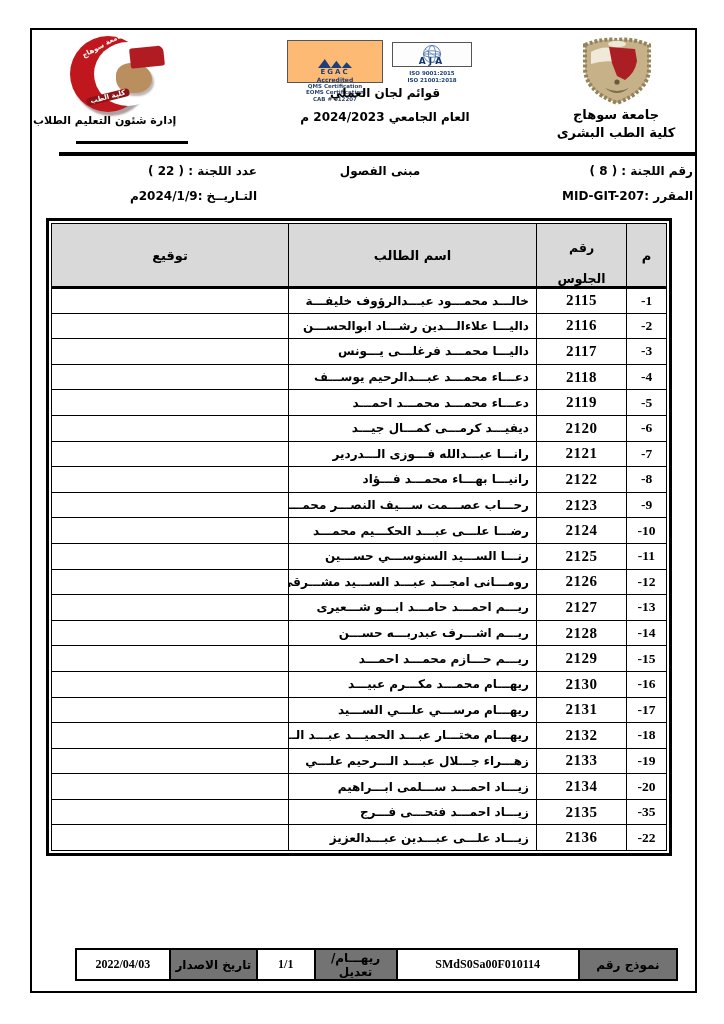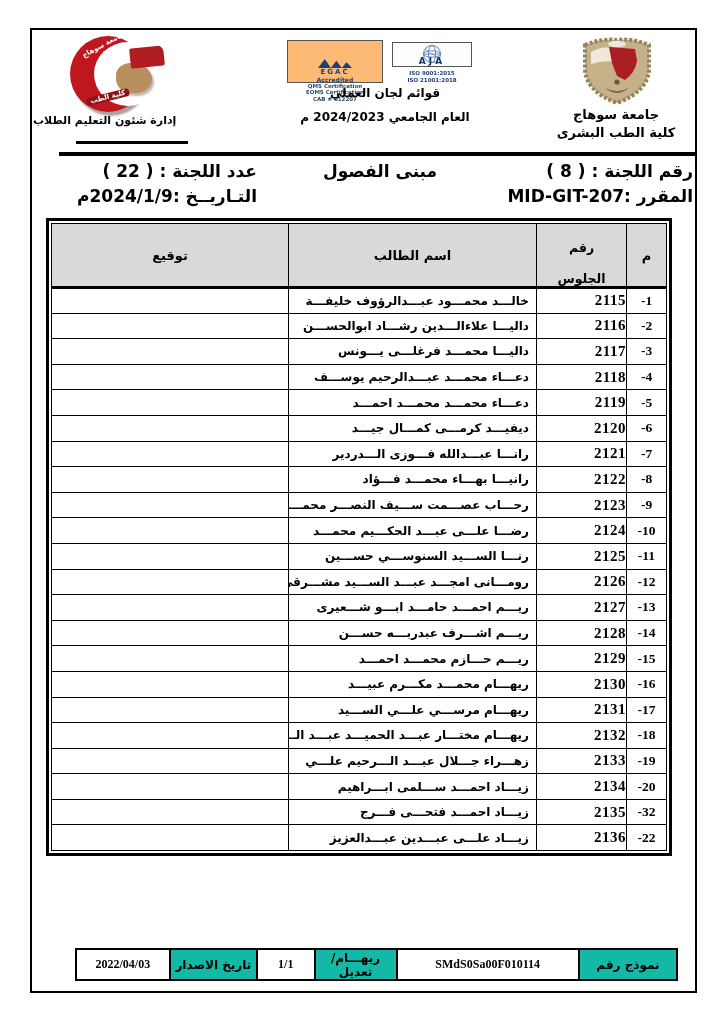--- a/index.html
+++ b/index.html
@@ -41,46 +41,46 @@
 
   
   .title-block { position: absolute; left: 245px; top: 82px; width: 280px; text-align: center;
     font-weight: bold; font-size: 12px; line-height: 23.5px; }
   .shield-wrap { position: absolute; left: 576px; top: 35px; width: 82px; height: 70px; }
   .uni-label { position: absolute; left: 552px; top: 106px; width: 128px; text-align: center;
     font-weight: bold; font-size: 13px; line-height: 17.5px; }
   .sep-line { position: absolute; left: 59px; top: 152px; width: 638px; height: 4px; background: #000; }
 
   
-  .info-line { font-weight: bold; font-size: 17px; line-height: 16px; }
+  .info-line { font-weight: bold; font-size: 12px; line-height: 16px; }
   .info-right { position: absolute; left: 480px; top: 163px; width: 213px; text-align: right; }
   .info-center { position: absolute; left: 285px; top: 163px; width: 190px; text-align: center; }
   .info-left { position: absolute; left: 40px; top: 163px; width: 217px; text-align: right; }
   .info-gap { height: 9px; }
 
   
   .table-wrap { position: absolute; left: 46px; top: 218px; width: 626px; border: 3px solid #000; padding: 2px; background: #fff; }
   table.students { width: 100%; border-collapse: collapse; table-layout: fixed; }
   table.students th, table.students td { border: 1px solid #000; }
   table.students thead th { background: #d9d9d9; height: 41px; font-size: 13px; font-weight: bold;
     text-align: center; border-bottom: 3px solid #000; }
   .seat-head span { display: block; line-height: 15px; font-size: 12.5px; margin-top: 16px; }
   table.students td { height: 25.6px; }
   td.index-cell { text-align: center; font-family: "Liberation Serif", "DejaVu Serif", serif;
     font-size: 13.5px; font-weight: bold; }
-  td.seat-cell { text-align: right; font-family: "Liberation Serif", "DejaVu Serif", serif;
+  td.seat-cell { text-align: center; font-family: "Liberation Serif", "DejaVu Serif", serif;
     font-size: 15px; font-weight: bold; letter-spacing: .5px; }
   td.name-cell { text-align: right; padding: 0 7px 0 3px; font-size: 12px; font-weight: bold;
     white-space: nowrap; overflow: hidden; }
   td.signature-cell { background: #fff; }
 
   
   .footer-table { position: absolute; left: 75px; top: 948px; width: 603px; border-collapse: collapse; }
   .footer-table td { border: 2px solid #000; height: 31px; text-align: center; font-weight: bold; font-size: 12px; }
-  .footer-label { background: #14b8a6; }
+  .footer-label { background: #737373; }
   .footer-latin { font-family: "Liberation Serif", "DejaVu Serif", serif; font-size: 13.5px; }
 </style>
 </head>
 <body>
 
 <div class="page">
   <div class="frame"></div>
 
   <div class="crescent-wrap">
     <div class="crescent-red"></div>
@@ -285,21 +285,21 @@
             <td class="name-cell">زهـــراء جـــلال عبـــد الـــرحيم علـــي</td>
             <td class="signature-cell"></td>
           </tr>
           <tr>
             <td class="index-cell">20-</td>
             <td class="seat-cell">2134</td>
             <td class="name-cell">زيـــاد احمـــد ســـلمى ابـــراهيم</td>
             <td class="signature-cell"></td>
           </tr>
           <tr>
-            <td class="index-cell">32-</td>
+            <td class="index-cell">35-</td>
             <td class="seat-cell">2135</td>
             <td class="name-cell">زيـــاد احمـــد فتحـــى فـــرج</td>
             <td class="signature-cell"></td>
           </tr>
           <tr>
             <td class="index-cell">22-</td>
             <td class="seat-cell">2136</td>
             <td class="name-cell">زيـــاد علـــى عبـــدين عبـــدالعزيز</td>
             <td class="signature-cell"></td>
           </tr>

